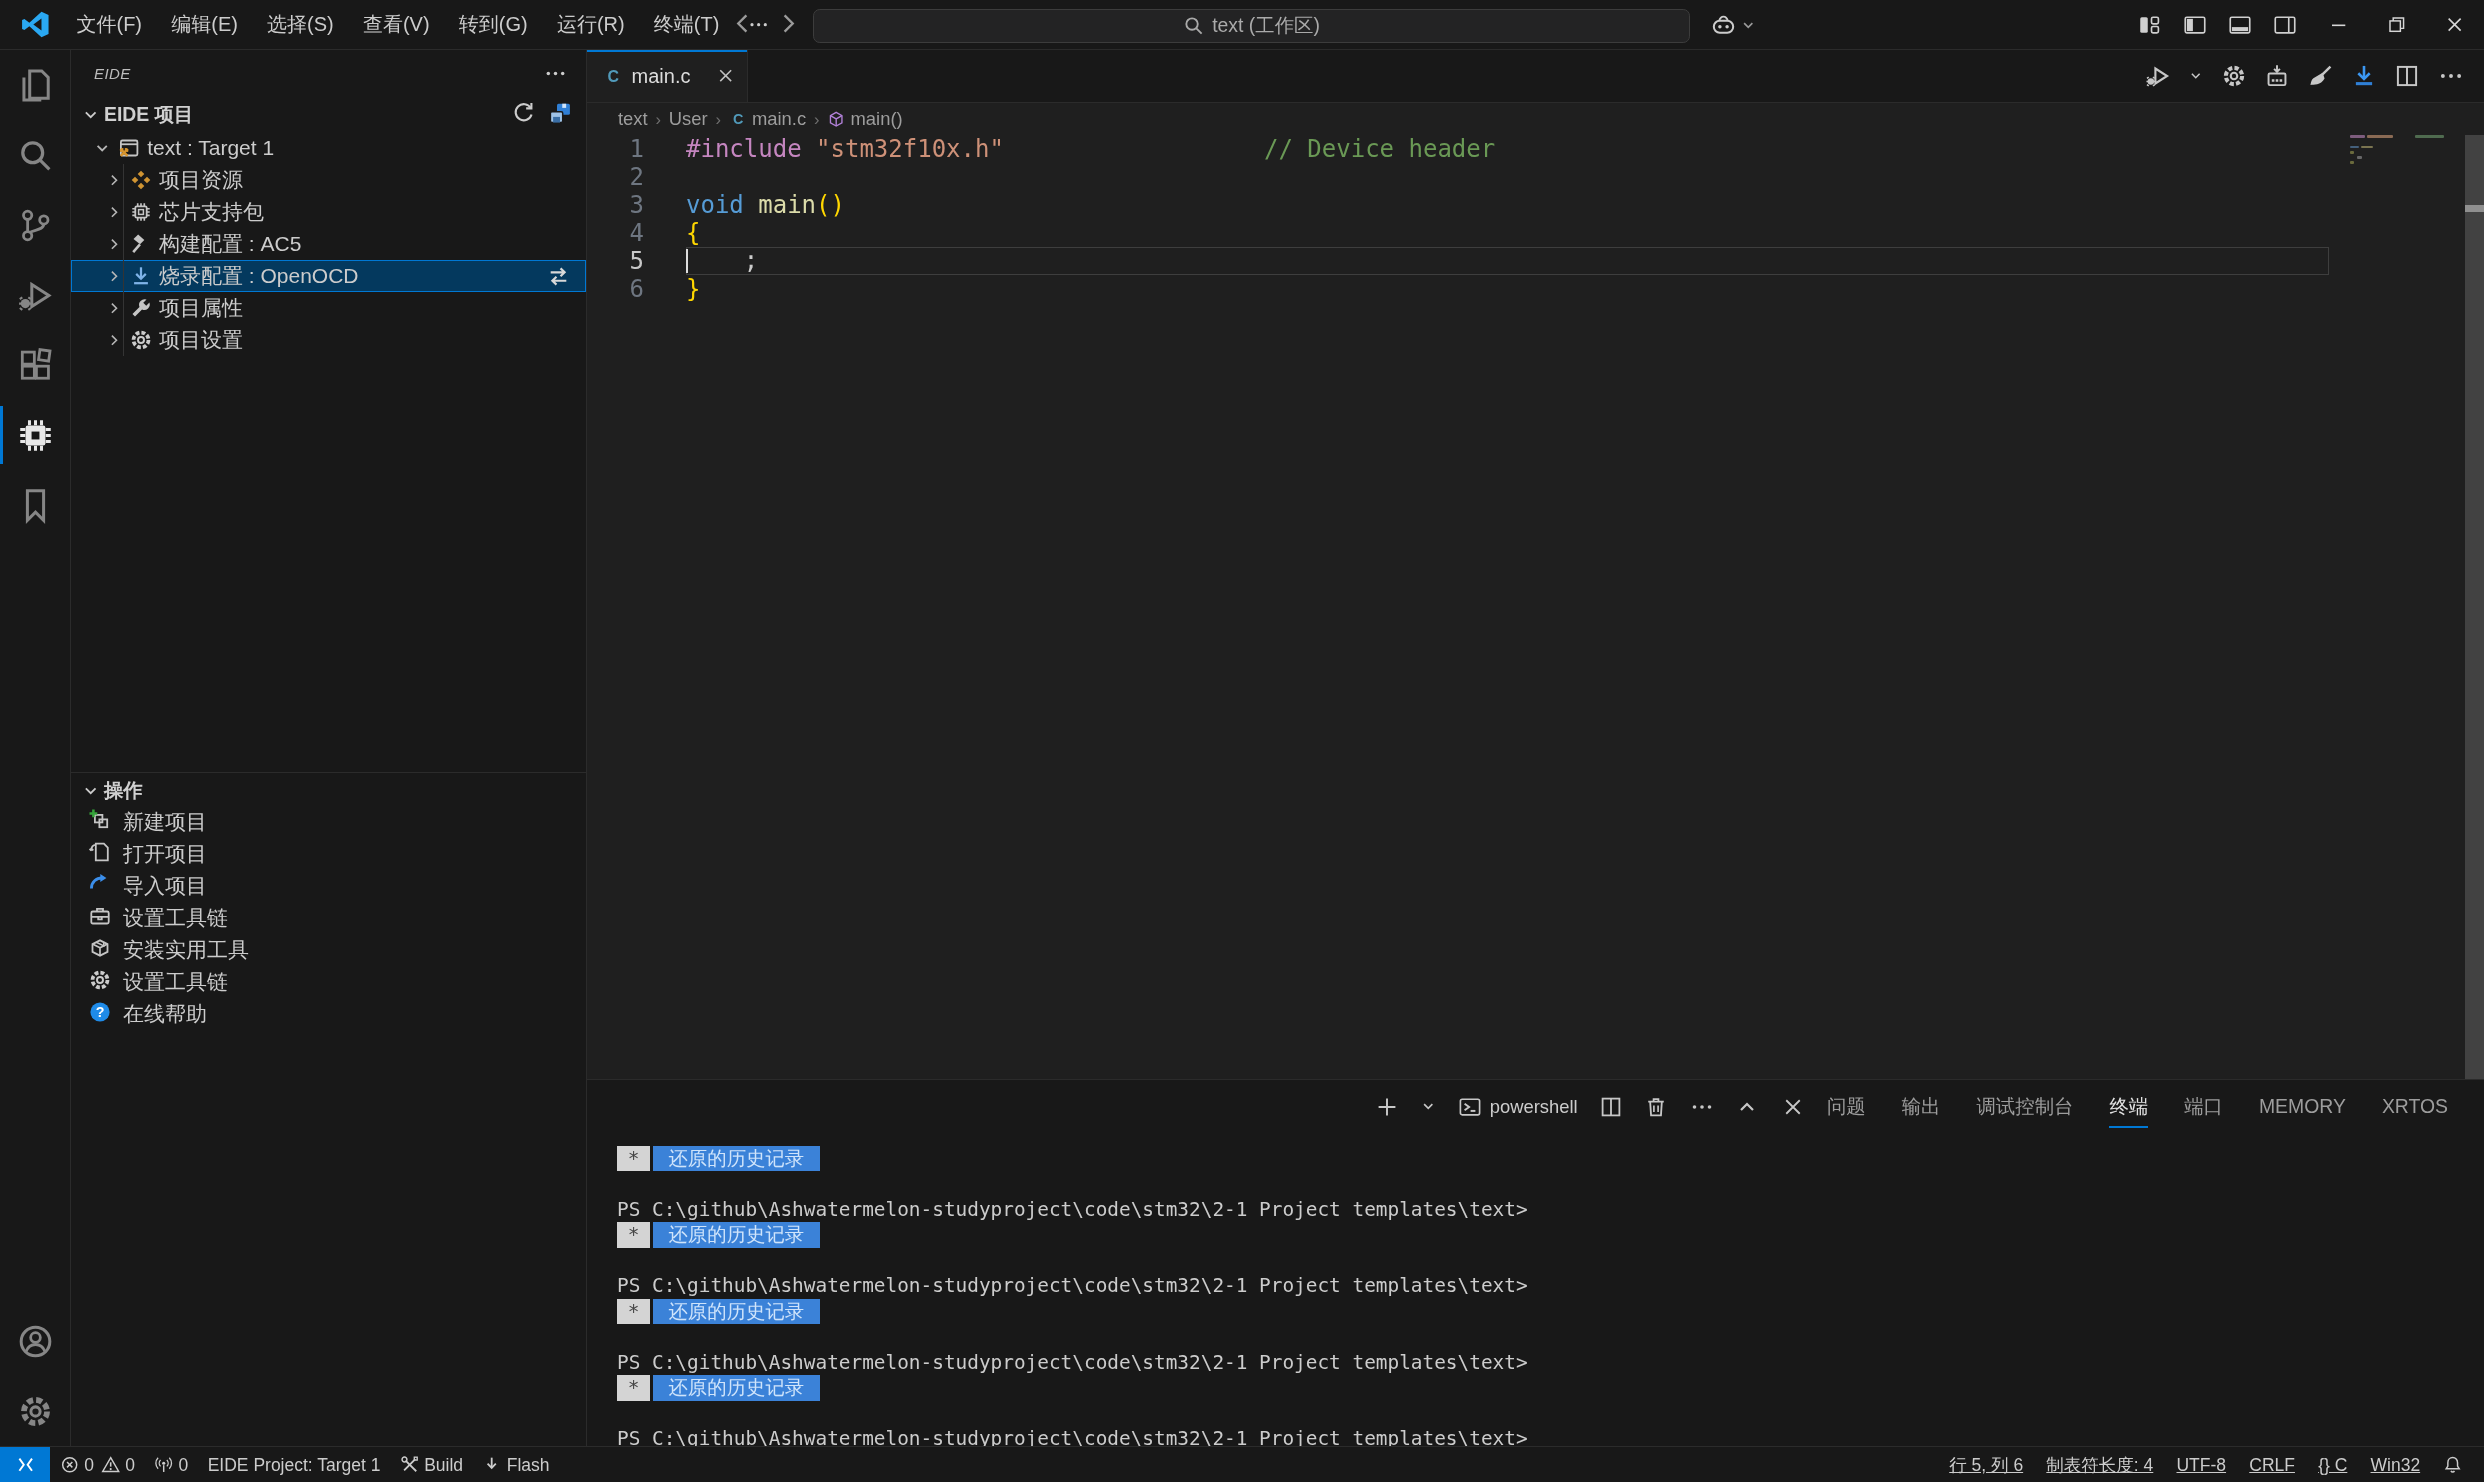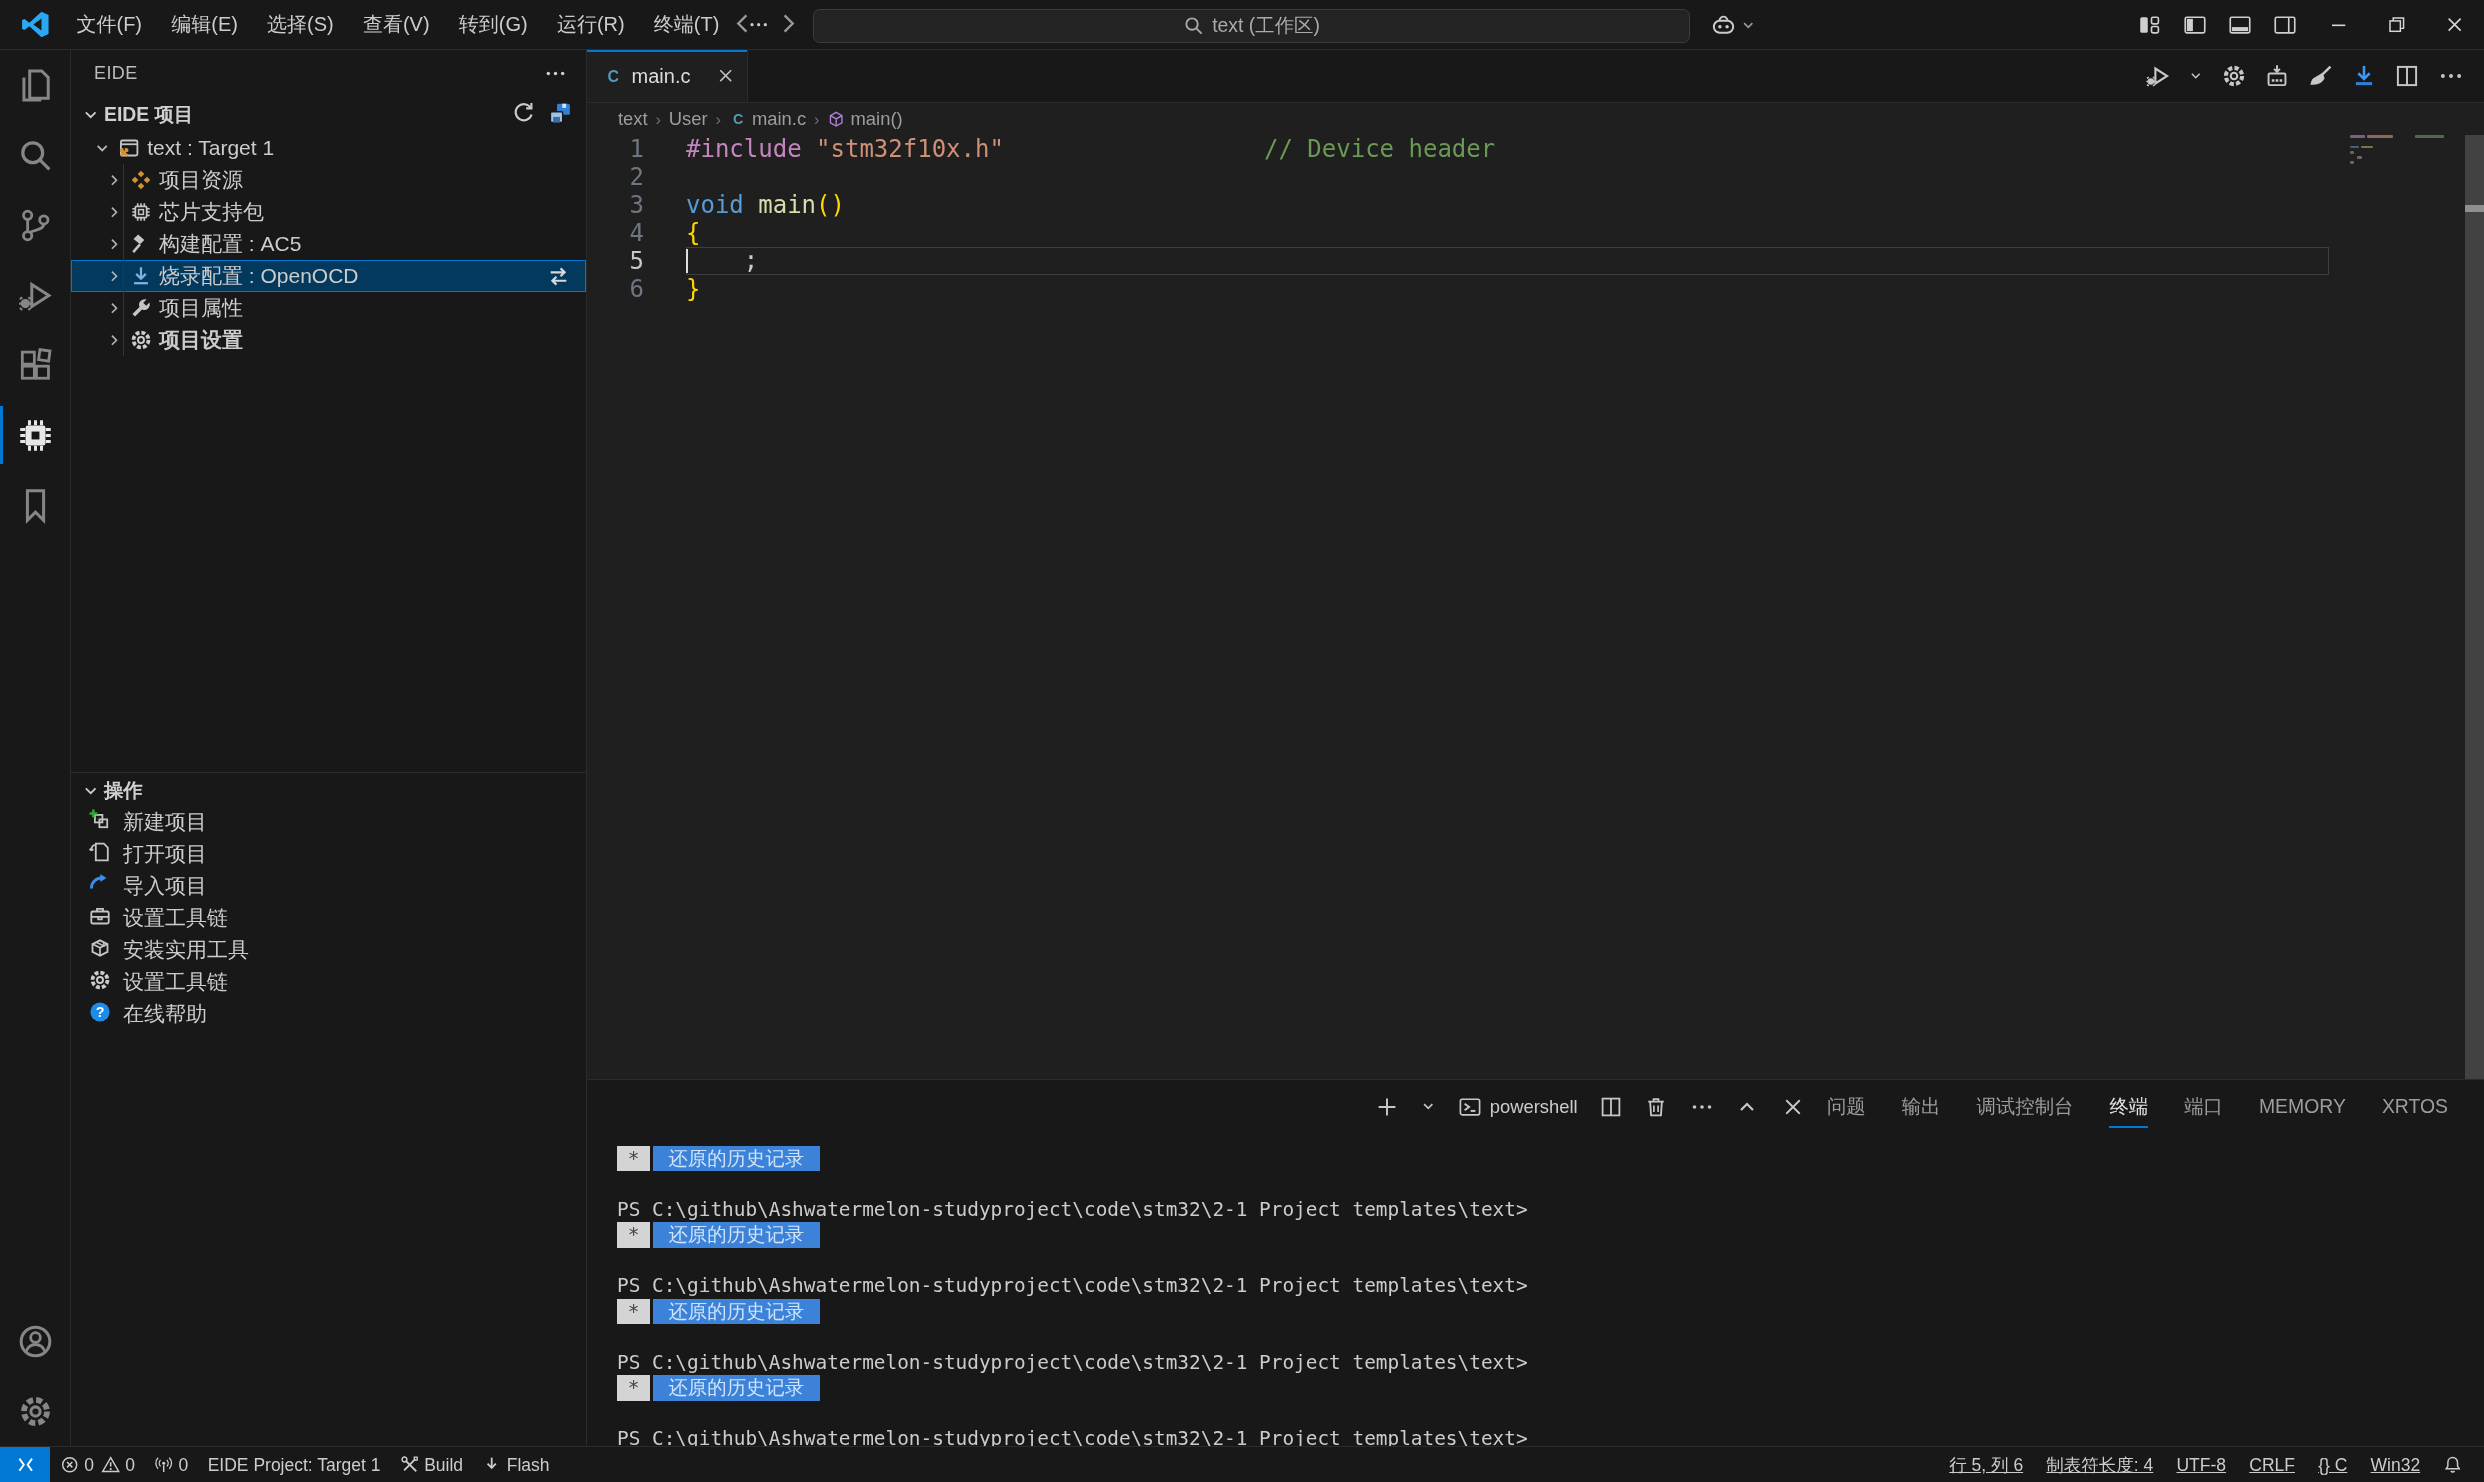--- a/index.html
+++ b/index.html
@@ -44,21 +44,21 @@
              color:#868686; position:relative; }
   .ab-item .icon { width:37px; height:37px; }
   .ab-item.active { color:#e7e7e7; }
   .ab-item.active::before { content:""; position:absolute; left:0; top:5.8px; bottom:5.8px; width:2.9px; background:#0078d4; }
   .ab-bottom { margin-top:auto; }
 
   
   .sidebar { width:516px; flex:none; background:#181818; border-right:1px solid #2b2b2b;
              display:flex; flex-direction:column; overflow:hidden; }
   .sidebar-header { height:47px; flex:none; display:flex; align-items:center; padding:0 19.4px 0 23px; }
-  .sidebar-title { font-size:18px; color:#bdbdbd; letter-spacing:0.4px; }
+  .sidebar-title { font-size:15px; color:#bdbdbd; letter-spacing:0.4px;font-style:italic; }
   .sidebar-header .icon { width:23px; height:23px; color:#cccccc; margin-left:auto; }
   .section-header { height:35px; flex:none; display:flex; align-items:center; padding-left:9.7px; gap:3.9px; }
   .section-header .chev { width:19.4px; height:19.4px; color:#cccccc; }
   .section-label { font-size:19.4px; font-weight:bold; color:#d0d0d0; }
   .section-actions { margin-left:auto; display:flex; align-items:center; gap:13.6px; padding-right:13.6px; }
   .section-actions .icon { width:24px; height:24px; color:#cccccc; }
   #tree { position:relative; }
   .guide { position:absolute; left:52px; top:32px; width:1px; height:192px; background:#343434; }
   .tree-row { height:32px; display:flex; align-items:center; gap:5.8px; font-size:21px; color:#cccccc;
               border:1px solid transparent;text-align:right; }
@@ -476,21 +476,21 @@
                 <path d="M6 4l4 4-4 4" fill="none" stroke="currentColor" stroke-width="1.4"></path>
               </svg>
             </span>
             <span class="icon ti">
               <svg viewBox="0 0 16 16">
                 <path d="M13.6 4.3a3.7 3.7 0 0 1-4.9 4.7L4 13.7 2.3 12l4.7-4.7a3.7 3.7 0 0 1 4.7-4.9L9.5 4.5l2 2z" fill="#c5c5c5"></path>
               </svg>
             </span>
             <span>项目属性</span>
           </div>
-          <div class="tree-row" style="padding-left: 33px; font-weight: bold;">
+          <div class="tree-row" style="padding-left: 33px;">
             <span class="icon chev">
               <svg viewBox="0 0 16 16">
                 <path d="M6 4l4 4-4 4" fill="none" stroke="currentColor" stroke-width="1.4"></path>
               </svg>
             </span>
             <span class="icon ti">
               <svg viewBox="0 0 16 16">
                 <circle cx="8" cy="8" r="2" fill="none" stroke="currentColor" stroke-width="1.3"></circle>
                 <circle cx="8" cy="8" r="5" fill="none" stroke="currentColor" stroke-width="2.5" stroke-dasharray="2.6 1.35"></circle>
               </svg>

